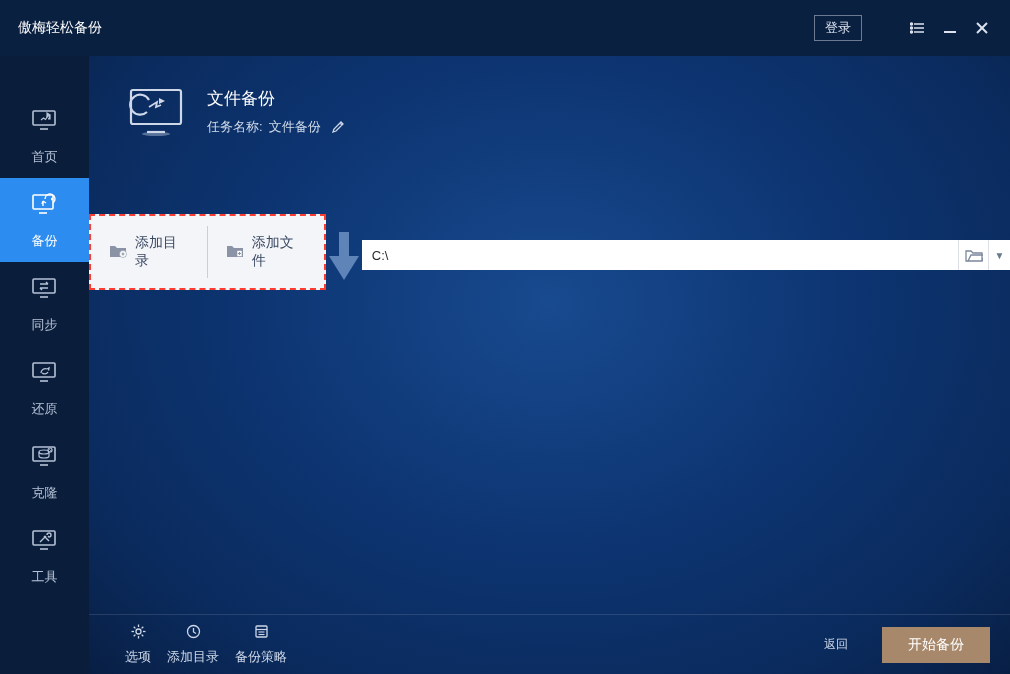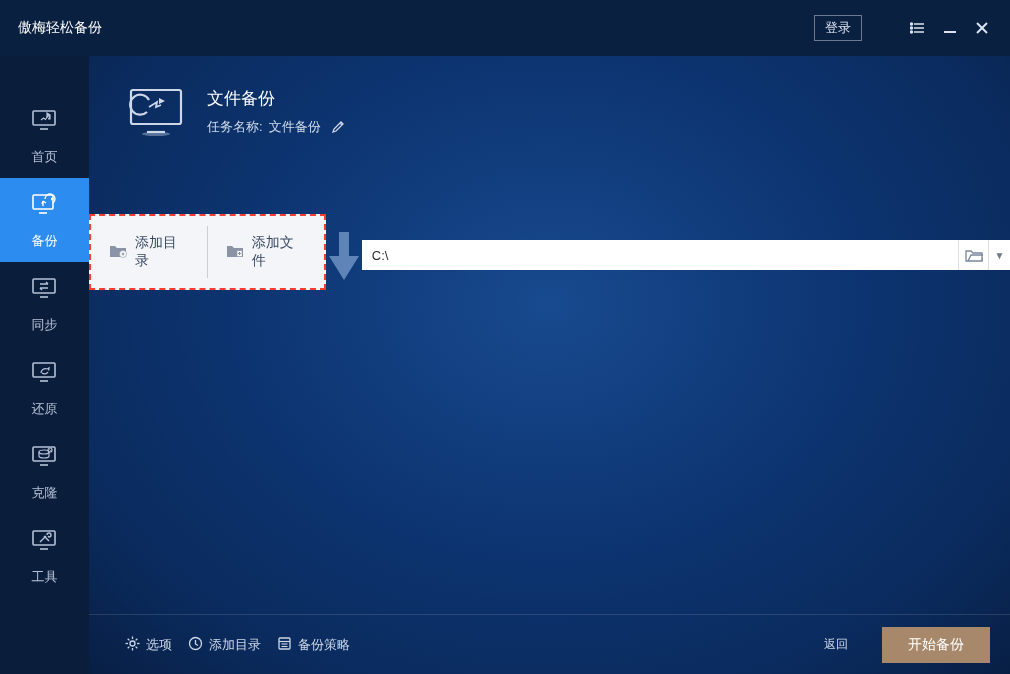--- a/index.html
+++ b/index.html
@@ -154,21 +154,21 @@
 .footer {
   height: 60px;
   border-top: 1px solid rgba(255,255,255,0.12);
   display: flex;
   align-items: center;
   padding: 0 20px 0 36px;
   gap: 16px;
 }
 .fopt {
   display:flex; align-items:center; gap:6px;
-  color:#cdd7e8; font-size:13px;
+  color:#cdd7e8; font-size:13px;flex-direction:column;
 }
 .fopt svg { width:15px; height:15px; }
 .footer .spacer { flex:1; }
 .back-link { color:#cdd7e8; font-size:12px; margin-right:18px; }
 .start-btn {
   background:#a8886a;
   color:#fff;
   padding: 9px 26px;
   font-size:14px;
   border:none;

